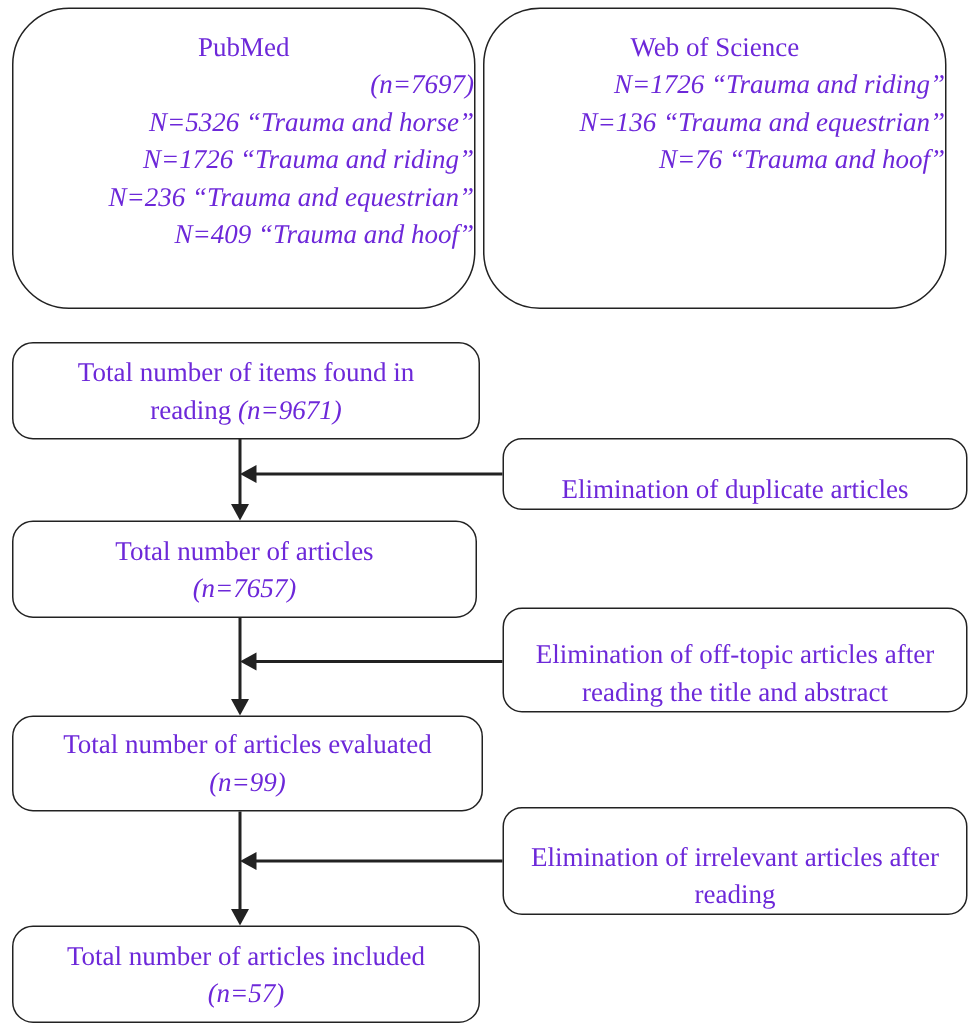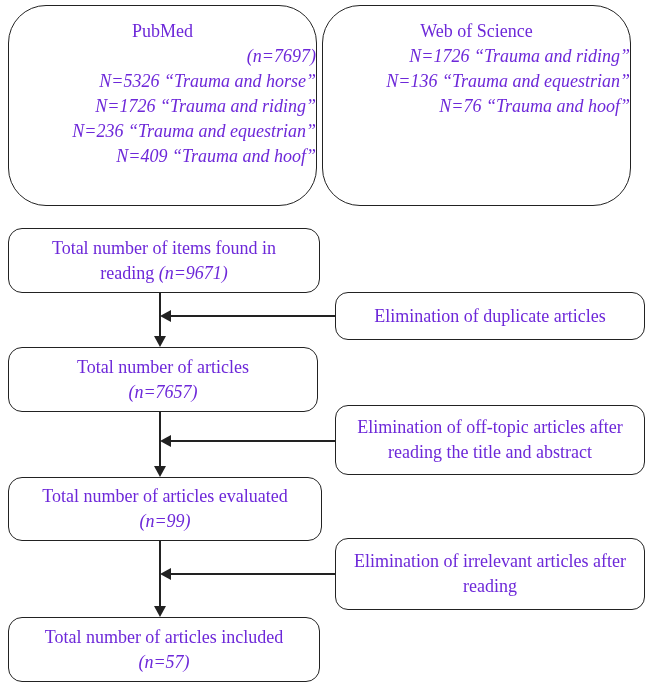--- a/index.html
+++ b/index.html
@@ -24,21 +24,21 @@
     flex-direction: column;
     align-items: center;
     justify-content: center;
     text-align: center;
   }
   .db-box {
     border-radius: 38px;
     justify-content: flex-start;
     padding-top: 13px;
   }
-  .excl-box { border-radius: 13px; }
+  .excl-box { border-radius: 13px; justify-content: flex-end; }
   .it { font-style: italic; text-align: right; }
   .line { width: 100%; }
   .vline {
     position: absolute;
     width: 2px;
     background: #222222;
   }
   .hline {
     position: absolute;
     height: 2px;

